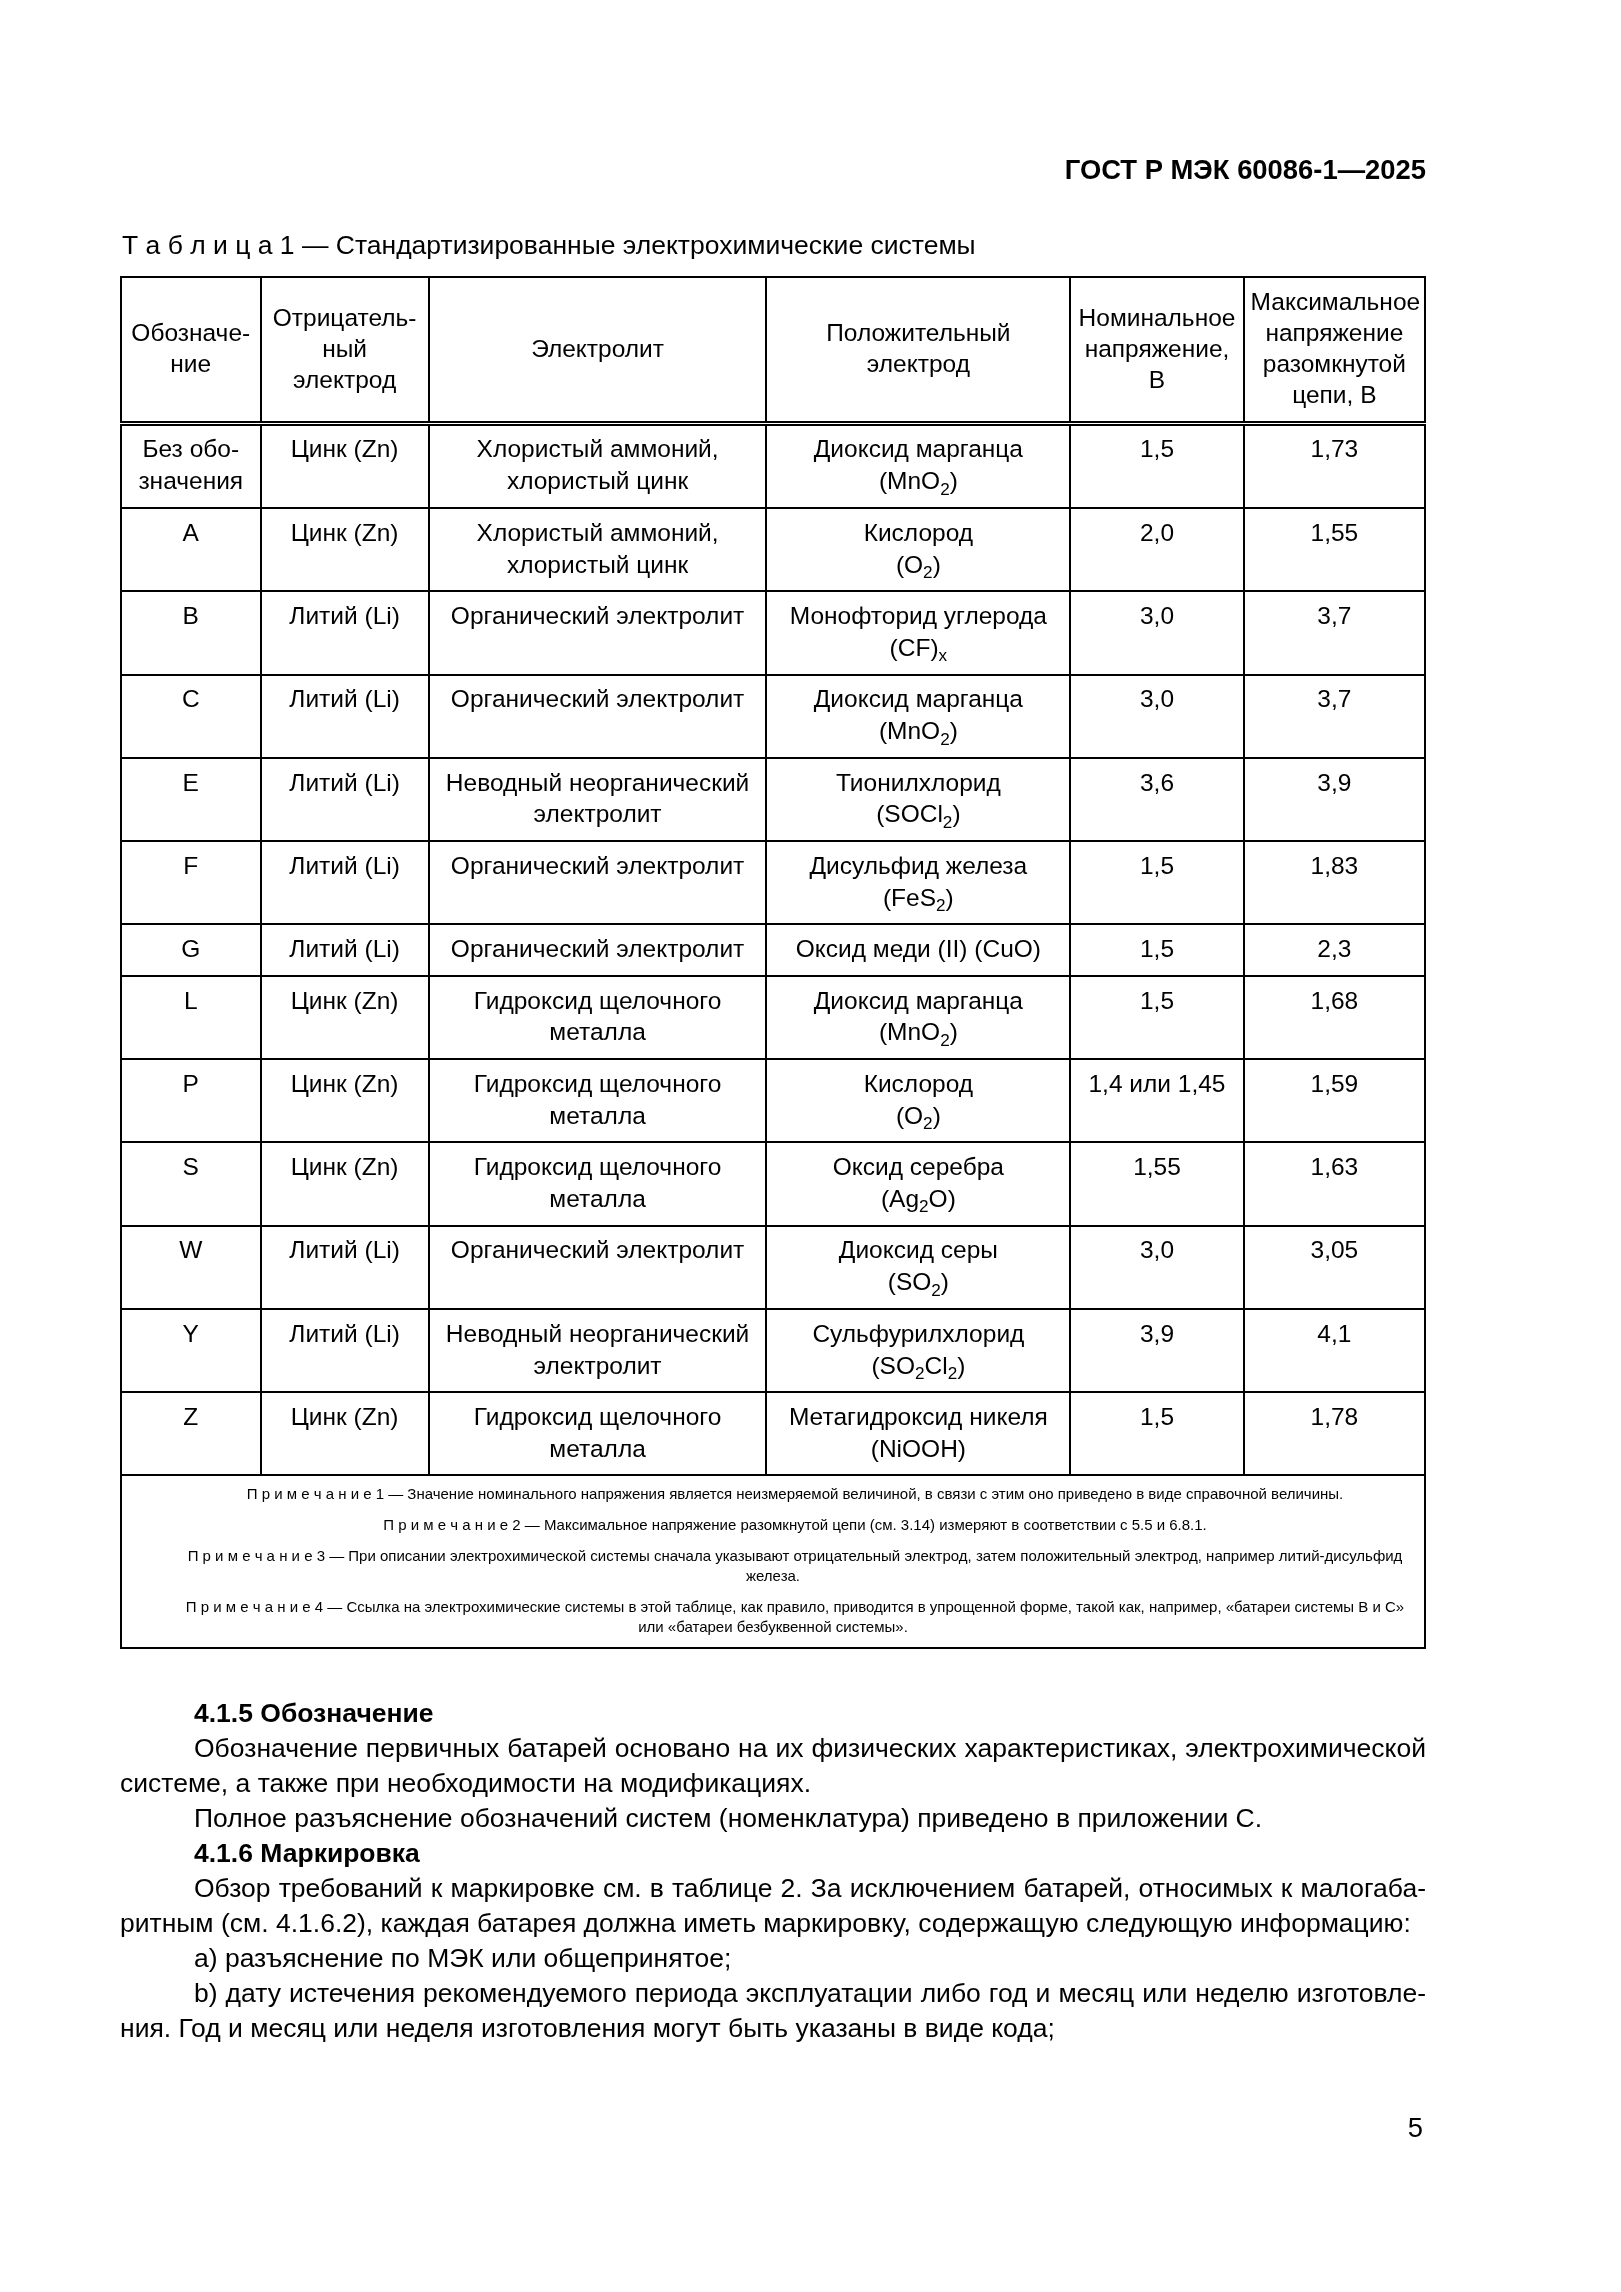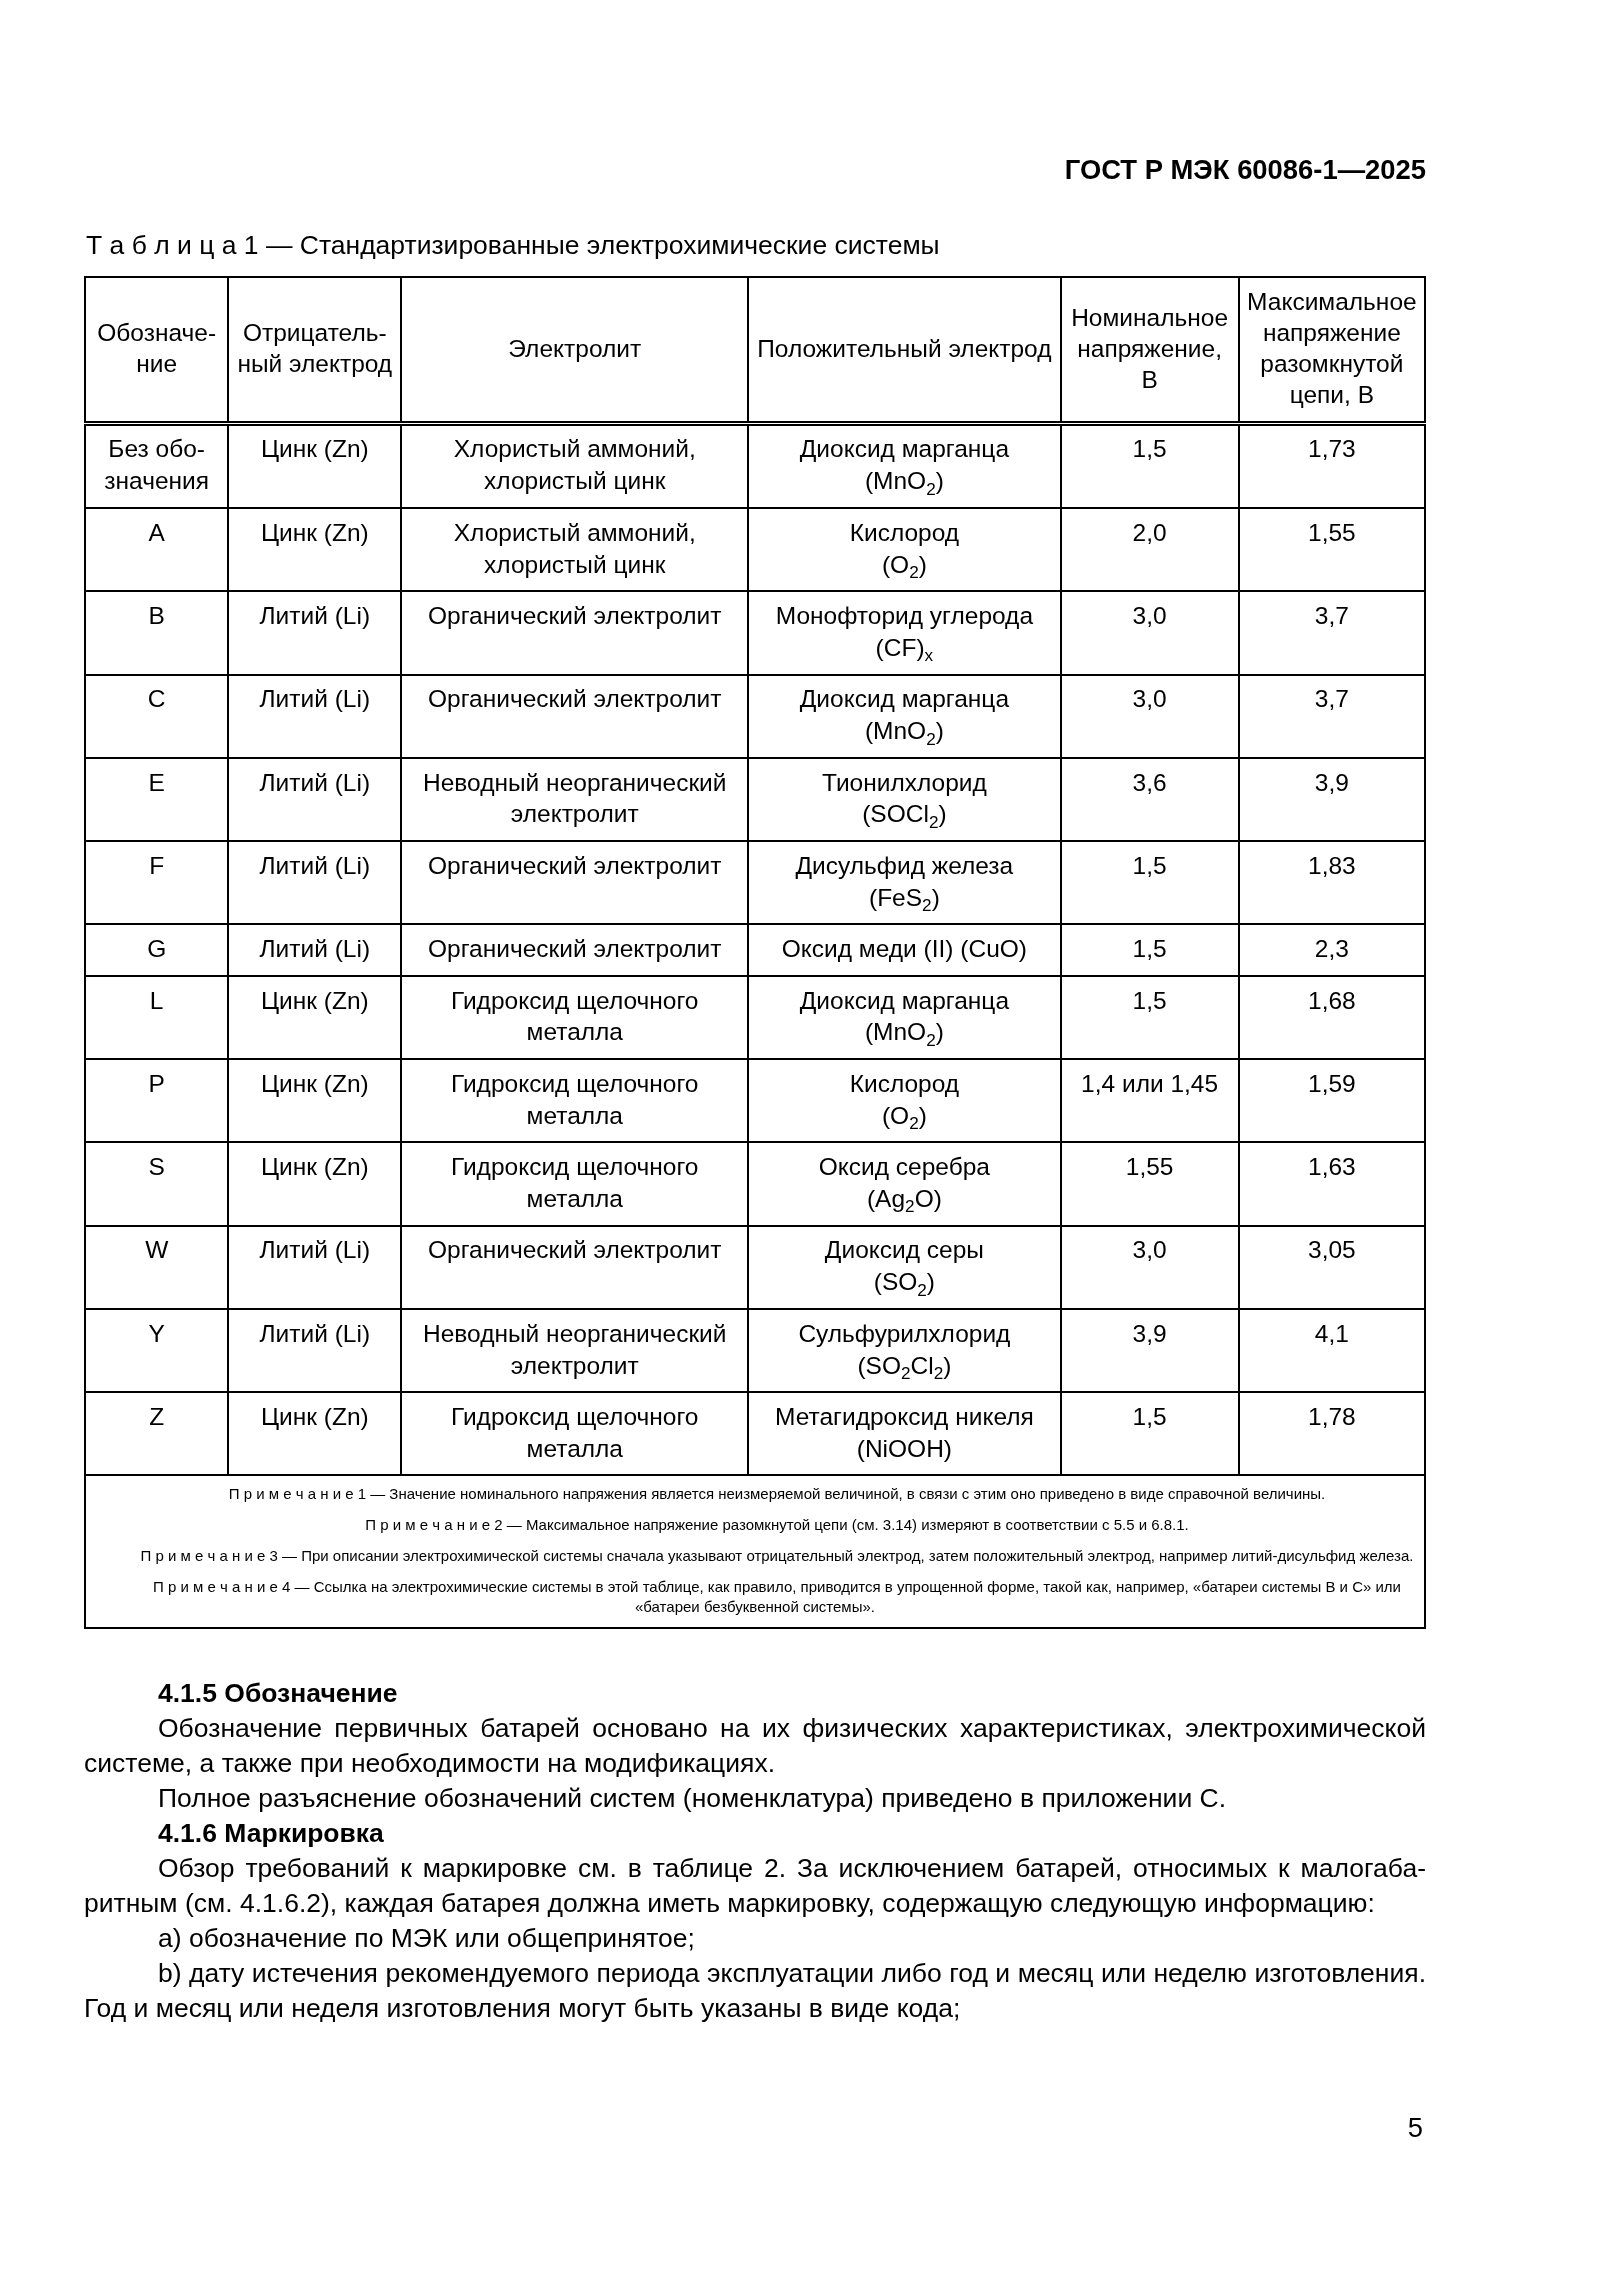--- a/index.html
+++ b/index.html
@@ -5,21 +5,21 @@
   html, body { margin: 0; padding: 0; background: #e8e8e8; }
   .page {
     position: relative;
     width: 1621px;
     height: 2293px;
     margin: 0 auto;
     background: #ffffff;
     color: #000000;
     font-family: "Liberation Sans", sans-serif;
     box-sizing: border-box;
-    padding: 155px 195px 0 84px;
+    padding: 155px 195px 0 120px;
     overflow: hidden;
   }
   .doc-header {
     text-align: right;
     font-weight: bold;
     font-size: 27.4px;
     line-height: 1.1;
   }
   .table-caption {
     margin: 45px 0 13.7px 2px;
@@ -253,20 +253,20 @@
       </tr>
     </tbody>
   </table>
 
   <section class="body-text">
     <p class="h">4.1.5 Обозначение</p>
     <p>Обозначение первичных батарей основано на их физических характеристиках, электрохимиче­ской системе, а также при необходимости на модификациях.</p>
     <p>Полное разъяснение обозначений систем (номенклатура) приведено в приложении C.</p>
     <p class="h">4.1.6 Маркировка</p>
     <p>Обзор требований к маркировке см. в таблице 2. За исключением батарей, относимых к малогаба­ритным (см. 4.1.6.2), каждая батарея должна иметь маркировку, содержащую следующую информацию:</p>
-    <p>a) обозначение по МЭК или общепринятое;</p>
+    <p>a) разъяснение по МЭК или общепринятое;</p>
     <p>b) дату истечения рекомендуемого периода эксплуатации либо год и месяц или неделю изготовле­ния. Год и месяц или неделя изготовления могут быть указаны в виде кода;</p>
   </section>
 
   <div class="page-number">5</div>
 
 </div>
 
 
 </body></html>

